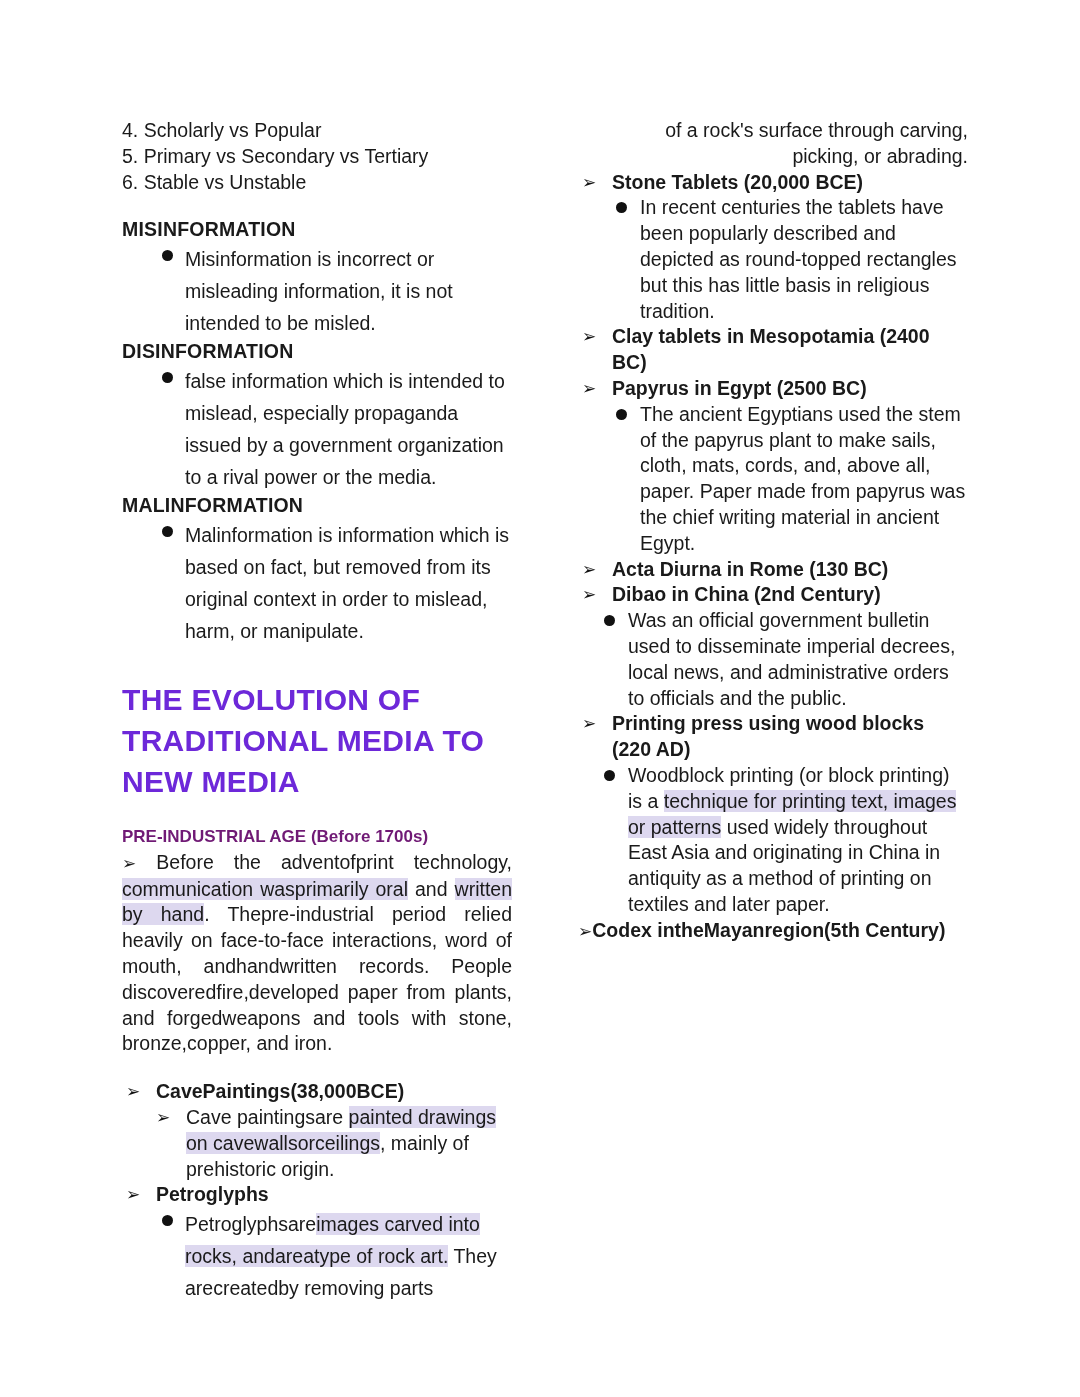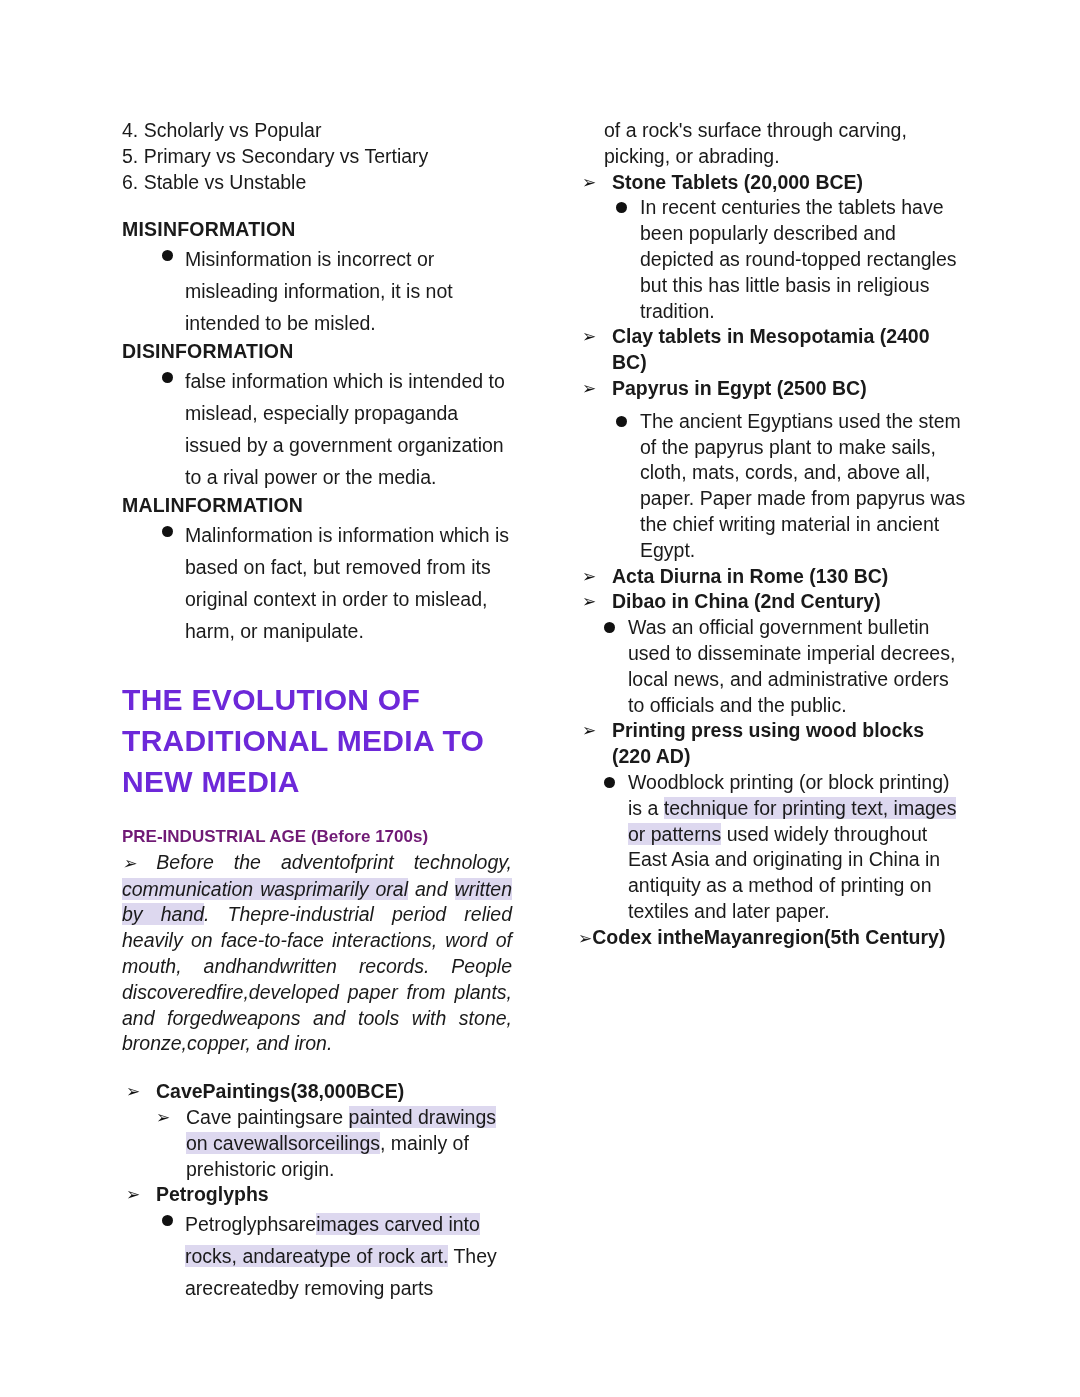--- a/index.html
+++ b/index.html
@@ -130,21 +130,20 @@
   .subtitle {
     font-size: 17px;
     line-height: 26px;
     color: #701a75;
     font-weight: bold;
   }
   .para {
     font-size: 19.5px;
     line-height: 25.8px;
     text-align: justify;
-    font-style: italic;
   }
   .hl {
     background: #ddd8ef;
   }
 </style>
 </head>
 <body>
 
 <div class="page">
   <div class="columns">
@@ -205,41 +204,41 @@
       </div>
       <div class="b1">
         <span class="dot"></span>
         <span>Petroglyphsare</span><span class="hl">images carved into rocks, andareatype of rock art.</span><span> They arecreatedby removing parts</span>
       </div>
 
     </div>
 
     <div class="col">
 
-      <div class="line" style="padding-left:26px;">of a rock's surface through carving, picking, or abrading.</div>
+      <div class="line" style="padding-left:26px;text-align:right;">of a rock's surface through carving, picking, or abrading.</div>
 
       <div class="arrow">
         <span class="ar">➢</span>
         <span>Stone Tablets (20,000 BCE)</span>
       </div>
       <div class="b1-right" style="padding-left:62px;">
         <span class="dot" style="left:38px;"></span>
         <span>In recent centuries the tablets have been popularly described and depicted as round-topped rectangles but this has little basis in religious tradition.</span>
       </div>
 
       <div class="arrow">
         <span class="ar">➢</span>
         <span>Clay tablets in Mesopotamia (2400 BC)</span>
       </div>
 
       <div class="arrow">
         <span class="ar">➢</span>
         <span>Papyrus in Egypt (2500 BC)</span>
       </div>
-      <div class="b1-right" style="padding-left:62px;margin-top:7px;">
+      <div class="b1-right" style="padding-left:62px;">
         <span class="dot" style="left:38px;"></span>
         <span>The ancient Egyptians used the stem of the papyrus plant to make sails, cloth, mats, cords, and, above all, paper. Paper made from papyrus was the chief writing material in ancient Egypt.</span>
       </div>
 
       <div class="arrow">
         <span class="ar">➢</span>
         <span>Acta Diurna in Rome (130 BC)</span>
       </div>
 
       <div class="arrow">

